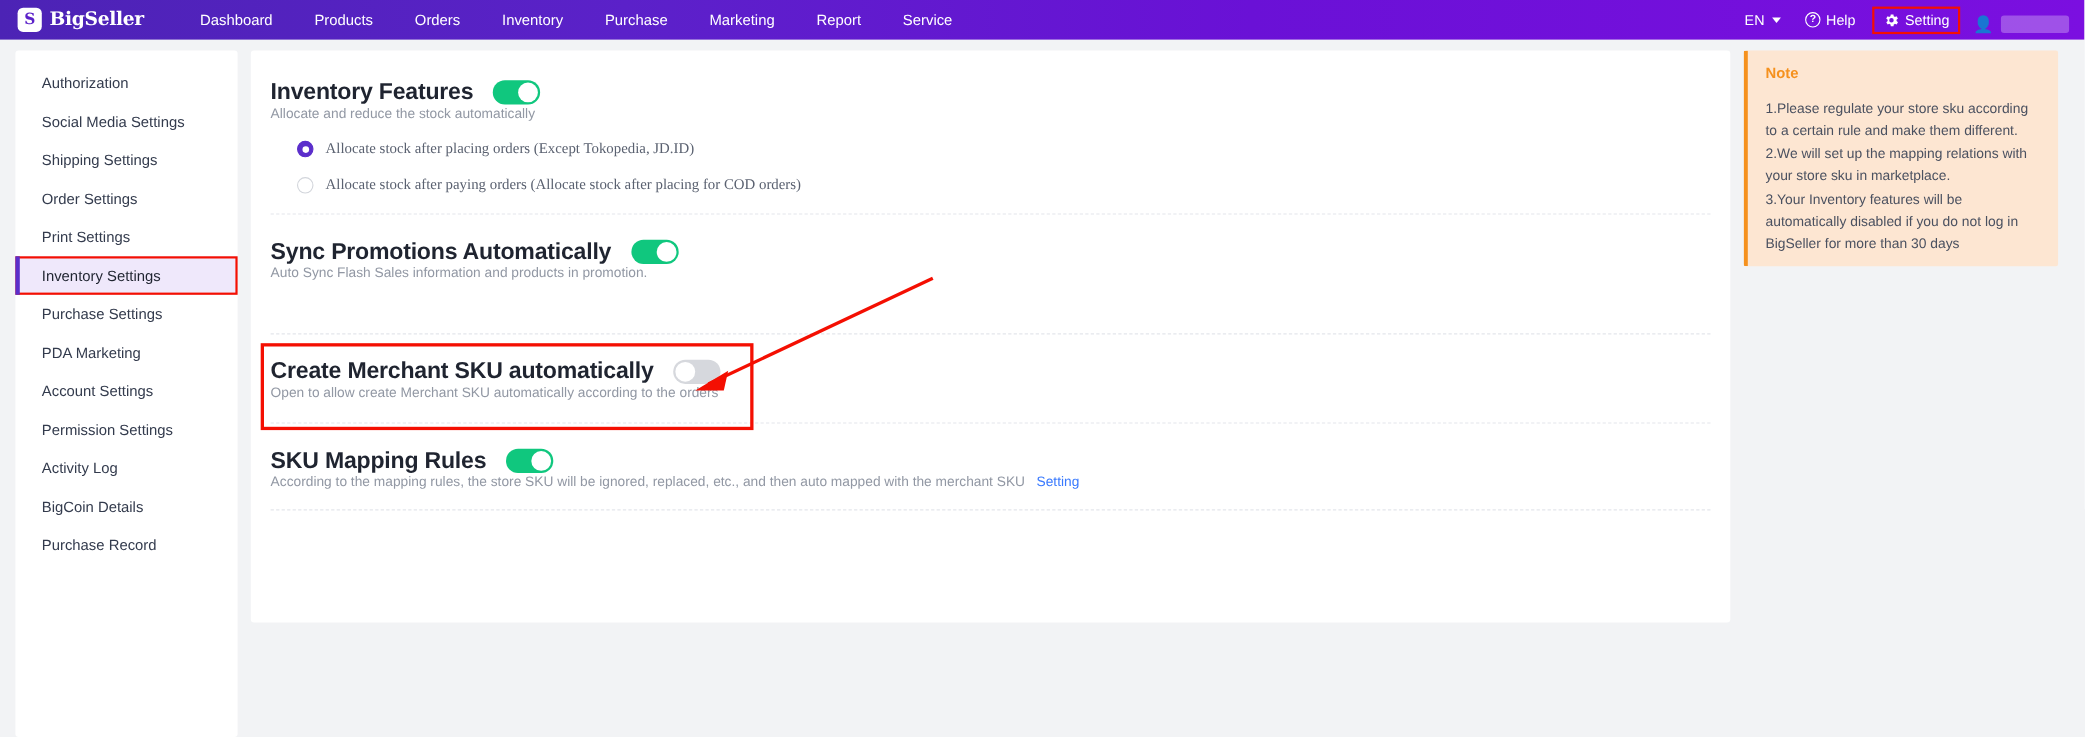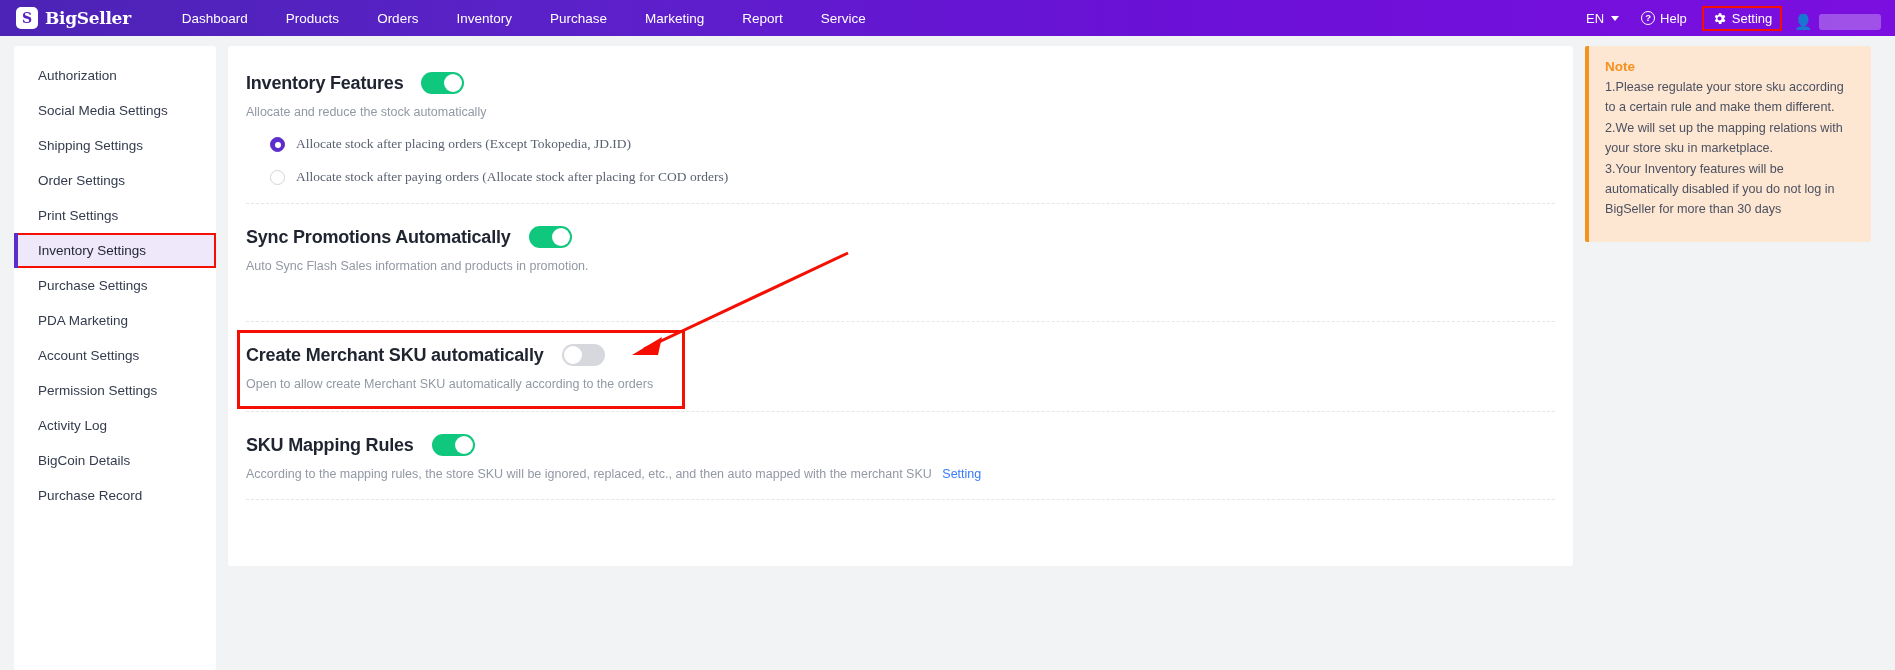--- a/index.html
+++ b/index.html
@@ -124,22 +124,22 @@
     border-radius: 3px;
     padding: 4px 18px 18px 18px;
     position: relative;
     min-height: 520px;
   }
 
   .section { padding: 22px 0 18px 0; border-bottom: 1px dashed #e4e6eb; position: relative; }
   .section:last-child { border-bottom: none; }
 
   .sec-head { display: flex; align-items: center; gap: 18px; }
-  .sec-title { font-size: 18px; font-weight: bold; color: #1f2430; letter-spacing: -0.2px; }
-  .sec-sub { font-size: 12.5px; color: #9298a4; margin-top: 11px; }
+  .sec-title { font-size: 21px; font-weight: bold; color: #1f2430; letter-spacing: -0.2px; }
+  .sec-sub { font-size: 12.5px; color: #9298a4; }
 
   .switch {
     width: 43px; height: 22px; border-radius: 11px;
     background: #d6d8dd; position: relative; cursor: pointer;
     flex: 0 0 auto;
   }
   .switch.on { background: #10c77e; }
   .switch .knob {
     position: absolute; top: 2px; left: 2px;
     width: 18px; height: 18px; border-radius: 50%;
@@ -174,21 +174,21 @@
 
   
   .note {
     width: 286px; flex: 0 0 286px;
     background: #fde6d2;
     border-left: 4px solid #f5911e;
     padding: 13px 16px 16px 16px;
     height: 196px;
     border-radius: 2px;
   }
-  .note-title { color: #f5911e; font-size: 13.5px; font-weight: bold; margin-bottom: 3px; }
+  .note-title { color: #f5911e; font-size: 13.5px; font-weight: bold; margin-bottom: 15px; }
   .note-line { font-size: 12.6px; color: #4b5160; line-height: 1.62; }
 </style>
 </head>
 <body>
 
 <div class="topbar">
   <div class="brand">
     <div class="brand-mark">S</div>
     <div class="brand-text">BigSeller</div>
   </div>

